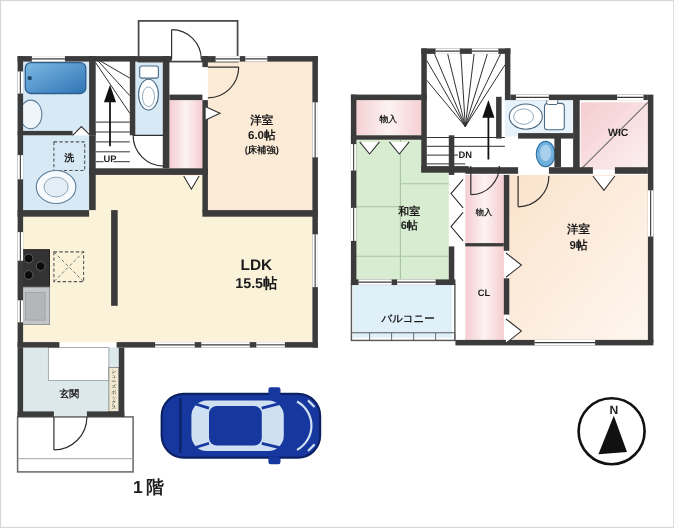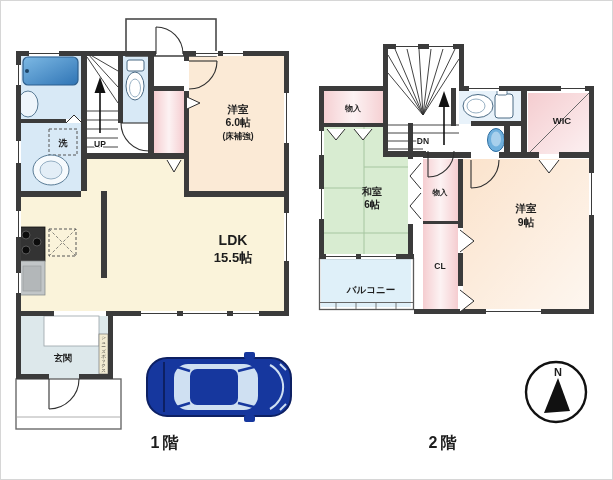--- a/index.html
+++ b/index.html
@@ -1,21 +1,21 @@
 <!DOCTYPE html>
 <html><head>
 <meta charset="utf-8">
 <style>
   html,body{margin:0;padding:0;background:#fff;}
   #canvas{position:relative;width:613px;height:480px;background:#ffffff;
           border:1px solid #d6d6d6;box-sizing:border-box;overflow:hidden;
           font-family:"Liberation Sans",sans-serif;}
   svg{position:absolute;overflow:visible;}
   svg text{font-family:"Liberation Sans","DejaVu Sans",sans-serif;fill:#1d1d1d;}
-  .floor-label{position:absolute;width:90px;text-align:center;
+  .floor-label{position:absolute;width:90px;text-align:left;
                font-size:16px;font-weight:bold;color:#1d1d1d;letter-spacing:3px;}
   .wall{fill:#3b3b3b;}
   .winline{stroke:#3b3b3b;stroke-width:1;}
   .arc{fill:none;stroke:#2f2f2f;stroke-width:1.1;}
   .leaf{stroke:#2f2f2f;stroke-width:1.1;}
   .fold{fill:#ffffff;stroke:#2f2f2f;stroke-width:1;}
   .steps{stroke:#2f2f2f;stroke-width:0.9;}
   .tatami{stroke:#a6c6a0;stroke-width:1;}
 </style>
 </head>
@@ -396,15 +396,14 @@
     <line x1="20" y1="11" x2="20" y2="61" stroke="#0d2063" stroke-width="2"></line>
   </svg>
 
   <svg style="left:520px;top:355px" width="70" height="70" viewBox="0 0 70 70">
     <circle cx="35" cy="36" r="30" fill="none" stroke="#111" stroke-width="2.4"></circle>
     <text x="37" y="20" font-size="11" font-weight="bold" text-anchor="middle">N</text>
     <polygon points="37,22 23,57 49,55" fill="#111"></polygon>
   </svg>
 
   <div class="floor-label" style="left:120px;top:432px">1階</div>
-  <div class="floor-label" style="left:398px;top:432px">2階</div>
 
 </div>
 
 </body></html>

